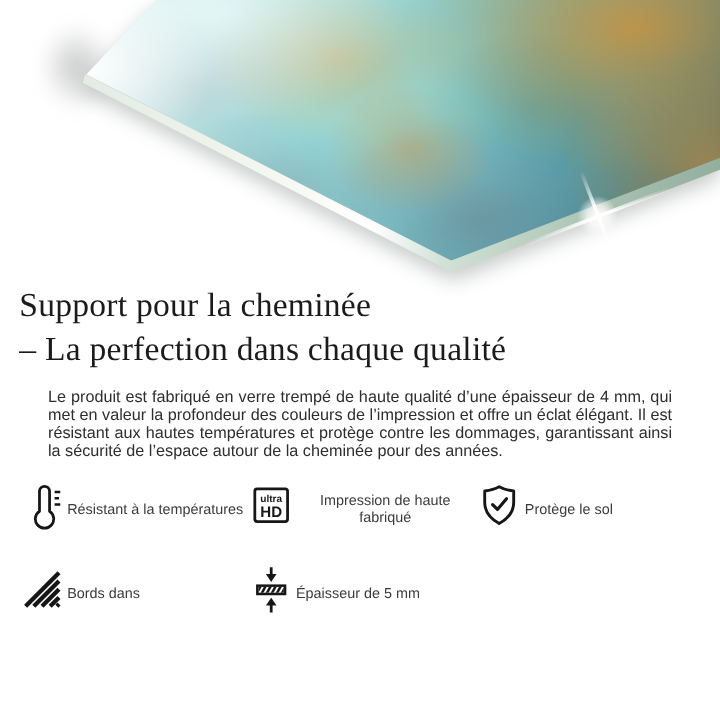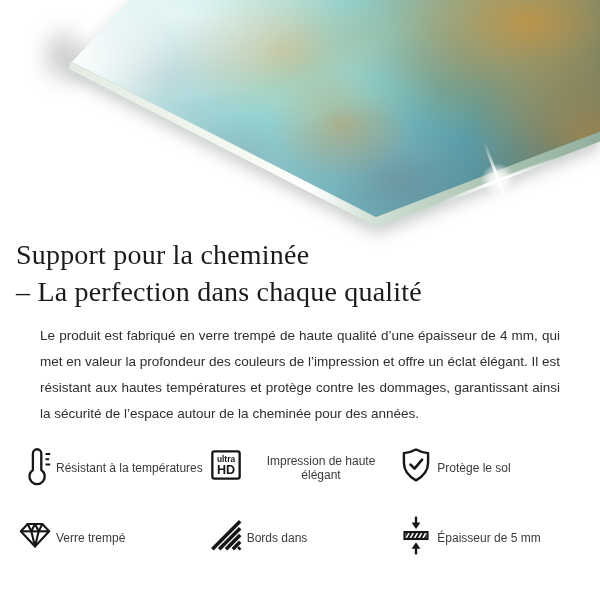--- a/index.html
+++ b/index.html
@@ -54,21 +54,21 @@
   }
   
   h1{
     margin:10px 16px 0;
     font-family:"Liberation Serif",serif;font-weight:400;
     font-size:28px;line-height:37px;color:#1b1b1b;letter-spacing:.2px;
   }
   h1 span{display:block;}
   .desc{
     margin:13px 40px 0;
-    font-size:13.5px;line-height:26px;color:#2e2e2e;text-align:justify;
+    font-size:13.5px;line-height:15px;color:#2e2e2e;text-align:justify;
   }
   
   .features{
     margin-top:16px;padding:0 14px;
     display:grid;grid-template-columns:repeat(3,1fr);row-gap:26px;
   }
   .feature{display:flex;align-items:center;}
   .feature .icon-box{height:44px;display:flex;align-items:center;justify-content:center;}
   .fi{width:42px;height:42px;display:block;}
   .fi text{font-family:"Liberation Sans",sans-serif;}
@@ -110,46 +110,33 @@
   </div>
 
   <div class="feature">
     <div class="icon-box">
       <svg class="fi" viewBox="0 0 40 40">
         <rect x="7" y="7" width="26" height="26" rx="2" fill="none" stroke="#161616" stroke-width="2.2"></rect>
         <text x="20" y="17.5" text-anchor="middle" font-size="8" font-weight="bold" fill="#161616">ultra</text>
         <text x="20" y="29" text-anchor="middle" font-size="12" font-weight="bold" fill="#161616">HD</text>
       </svg>
     </div>
-    <div class="label">Impression de haute élégant</div>
+    <div class="label">Impression de haute fabriqué</div>
   </div>
 
   <div class="feature">
     <div class="icon-box">
       <svg class="fi" viewBox="0 0 40 40">
         <path d="M20 5.3 C23.2 7.1 27.1 8.2 31.5 8.7 V17.8 C31.5 25.4 27 30.7 20 34.6 C13 30.7 8.5 25.4 8.5 17.8 V8.7 C12.9 8.2 16.8 7.1 20 5.3 Z" fill="none" stroke="#161616" stroke-width="2.3" stroke-linejoin="round"></path>
         <path d="M14.8 19.6 L18.6 23.4 L25.8 14.8" fill="none" stroke="#161616" stroke-width="2.5" stroke-linecap="round" stroke-linejoin="round"></path>
       </svg>
     </div>
     <div class="label">Protège le sol</div>
   </div>
 
-  <div class="feature">
-    <div class="icon-box">
-      <svg class="fi" viewBox="0 0 40 40">
-        <g fill="none" stroke="#161616" stroke-width="2" stroke-linejoin="round">
-          <path d="M13 9.5 H27 L33.5 16.5 L20 31 L6.5 16.5 Z"></path>
-          <path d="M6.5 16.5 H33.5"></path>
-          <path d="M13 9.5 L16.5 16.5 L20 31 L23.5 16.5 L27 9.5"></path>
-          <path d="M16.5 16.5 L20 9.5 L23.5 16.5"></path>
-        </g>
-      </svg>
-    </div>
-    <div class="label">Verre trempé</div>
-  </div>
 
   <div class="feature">
     <div class="icon-box">
       <svg class="fi" viewBox="0 0 40 40">
         <g fill="none" stroke="#161616" stroke-width="3.4">
           <path d="M7 33.5 L33.5 7"></path>
           <path d="M13.5 33.5 L33.5 13.5"></path>
           <path d="M20 33.5 L33.5 20"></path>
           <path d="M26.5 33.5 L33.5 26.5"></path>
           <path d="M31.8 33.5 L33.5 31.8"></path>

